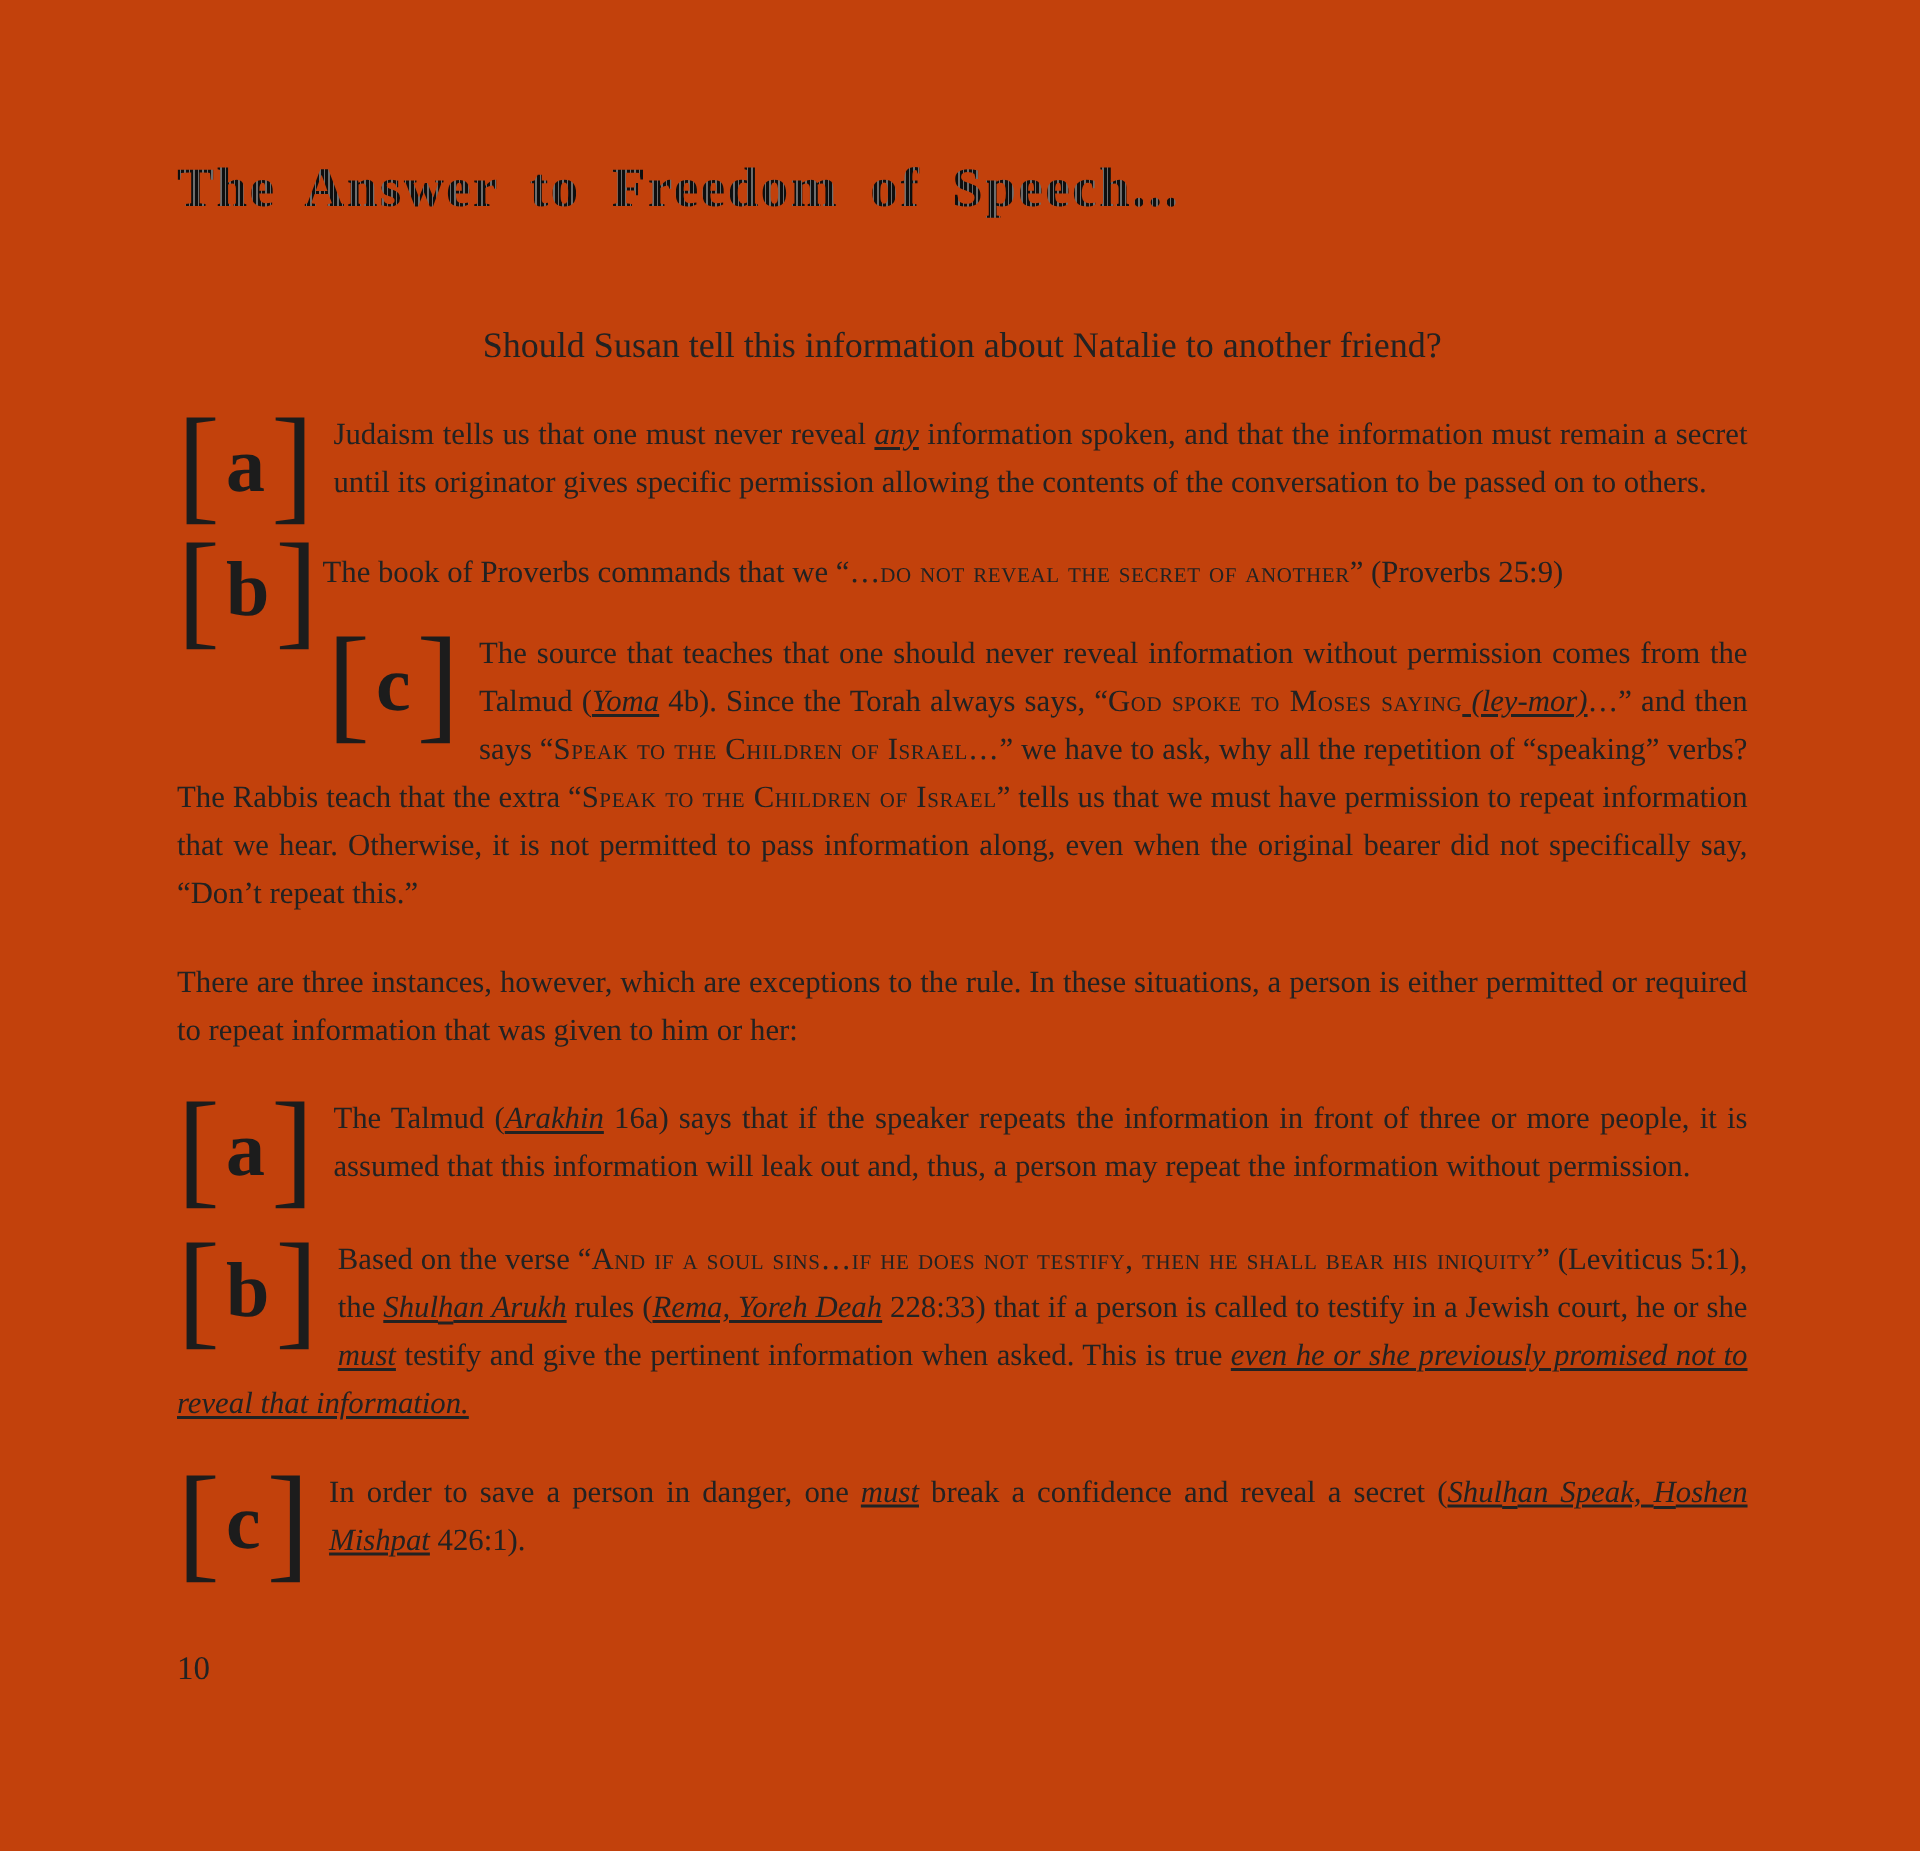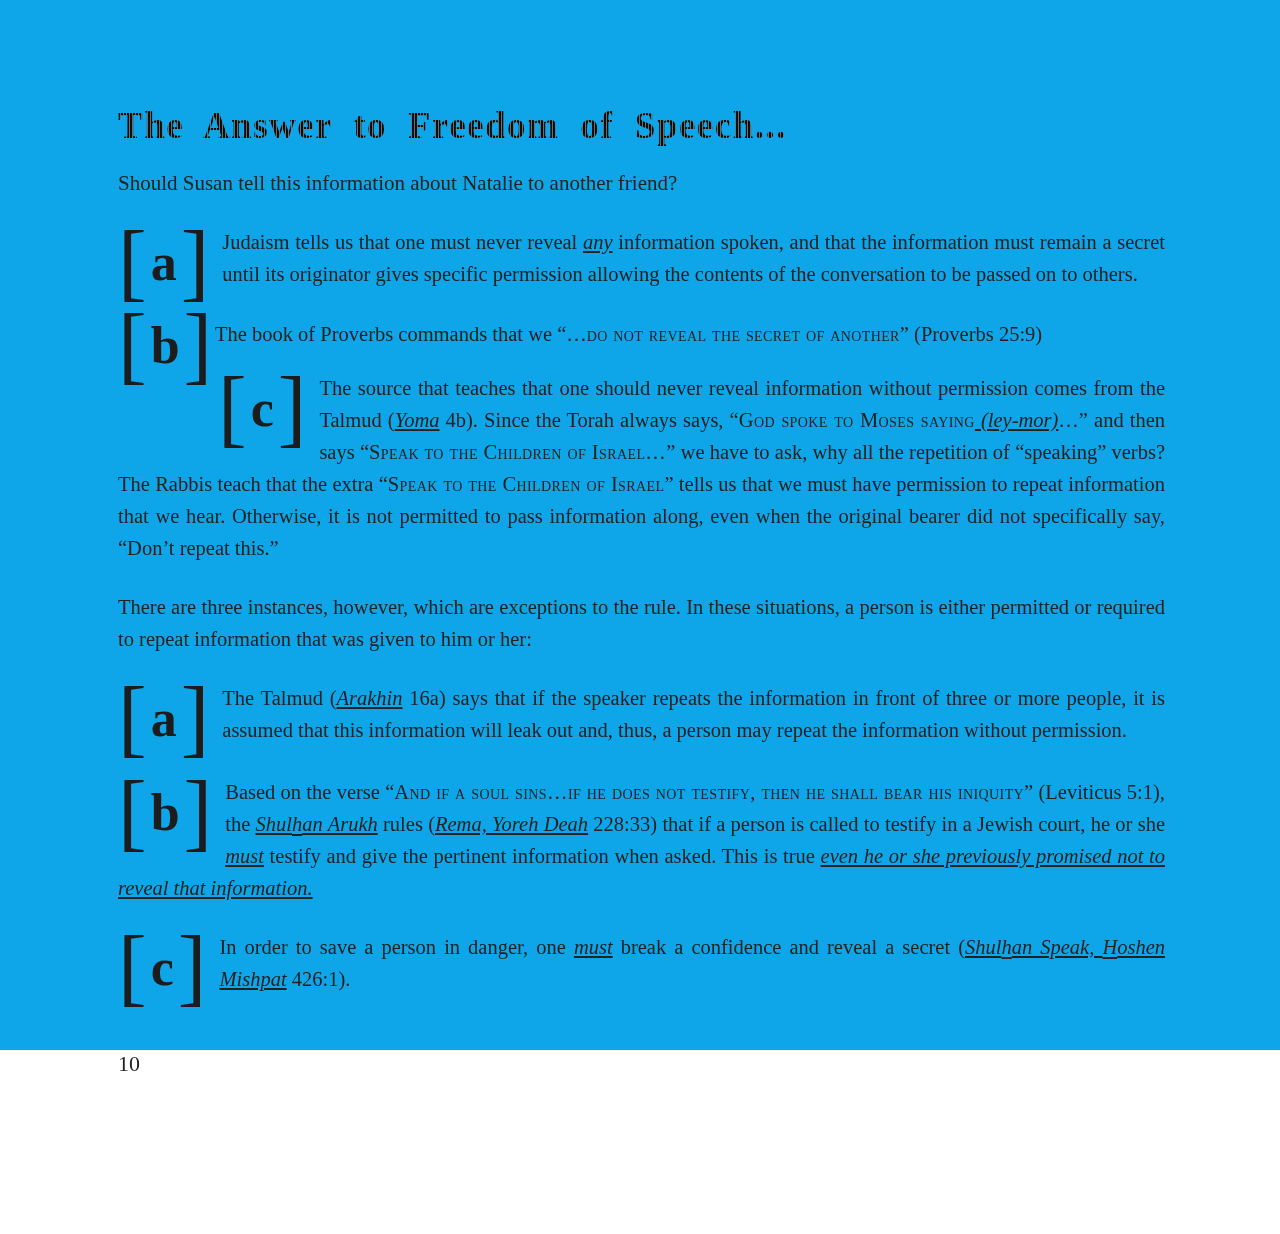--- a/index.html
+++ b/index.html
@@ -10,46 +10,47 @@
   body {
     width: 1280px;
     height: 1234px;
     font-family: "Liberation Serif", serif;
     color: #222222;
     overflow: hidden;
   }
   .page {
     box-sizing: border-box;
     width: 1280px;
-    height: 1050px;
+    height: 1234px;
     padding: 106px 115px 0 118px;
-    background: #0ea5e9;
+    background: #c2410c;
   }
   .title {
     font-size: 37px;
     font-weight: bold;
     letter-spacing: 1.5px;
     word-spacing: 10px;
     color: #1a1a1a;
     line-height: 1.1;
     text-shadow: 1px 1px 0 rgba(120,120,120,0.55);
   }
   @supports ((-webkit-background-clip: text) or (background-clip: text)) {
     .title {
       background: repeating-linear-gradient(90deg, #0e0e0e 0px, #0e0e0e 2px, #6d6d6d 2px, #6d6d6d 3px);
       -webkit-background-clip: text;
       background-clip: text;
       color: transparent;
       text-shadow: none;
     }
   }
   .question {
-    margin-top: 20px;
-    font-size: 21px;
+    margin-top: 68px;
+    font-size: 24px;
     line-height: 32px;
+    text-align: center;
   }
   .para {
     font-size: 20.5px;
     line-height: 32px;
     text-align: justify;
     margin-top: 27px;
   }
   .para::after {
     content: "";
     display: block;

